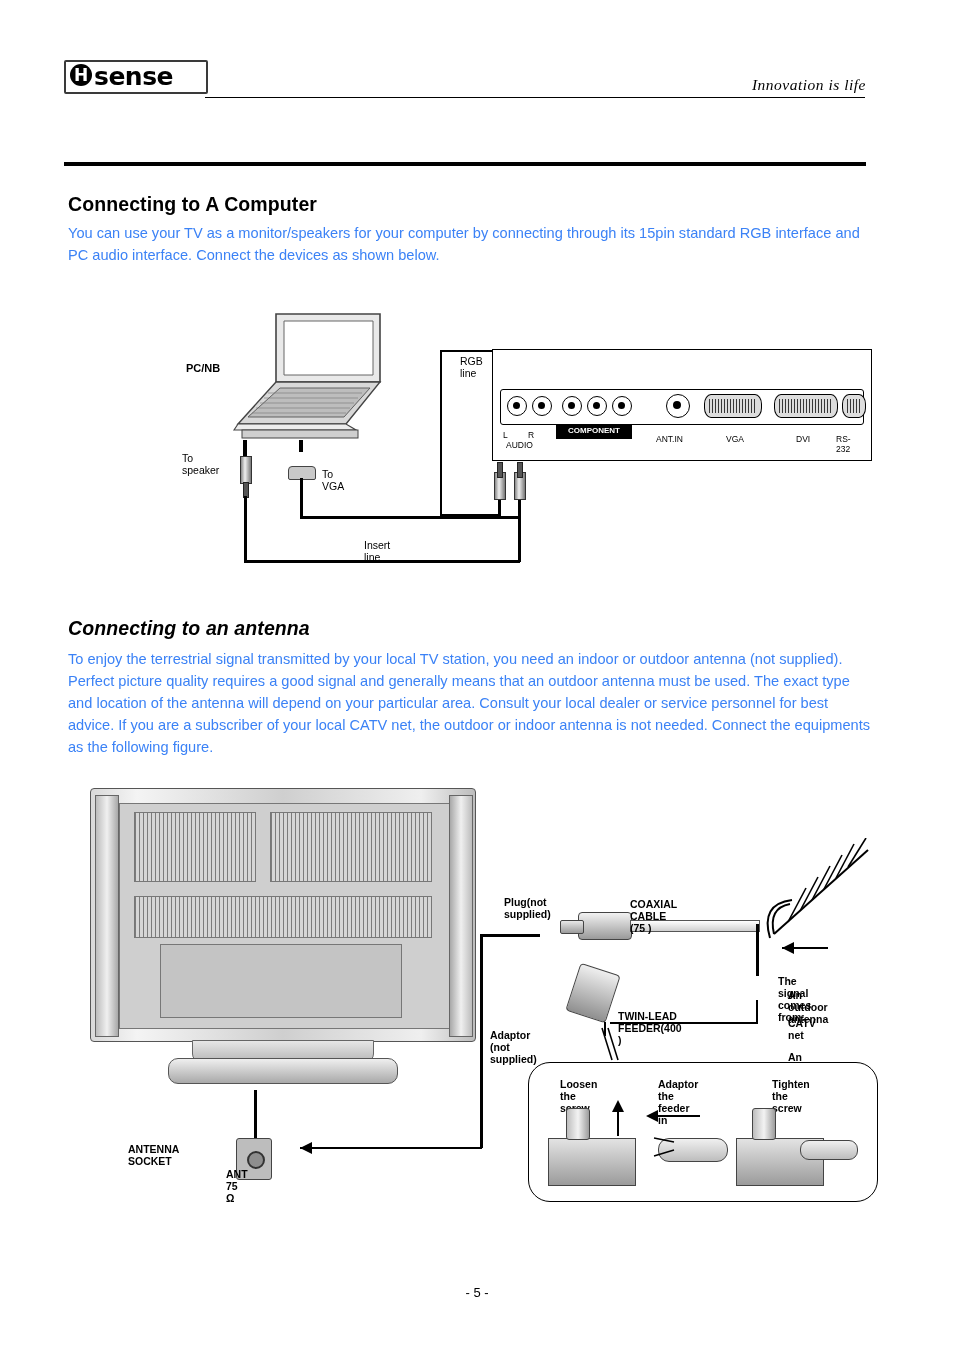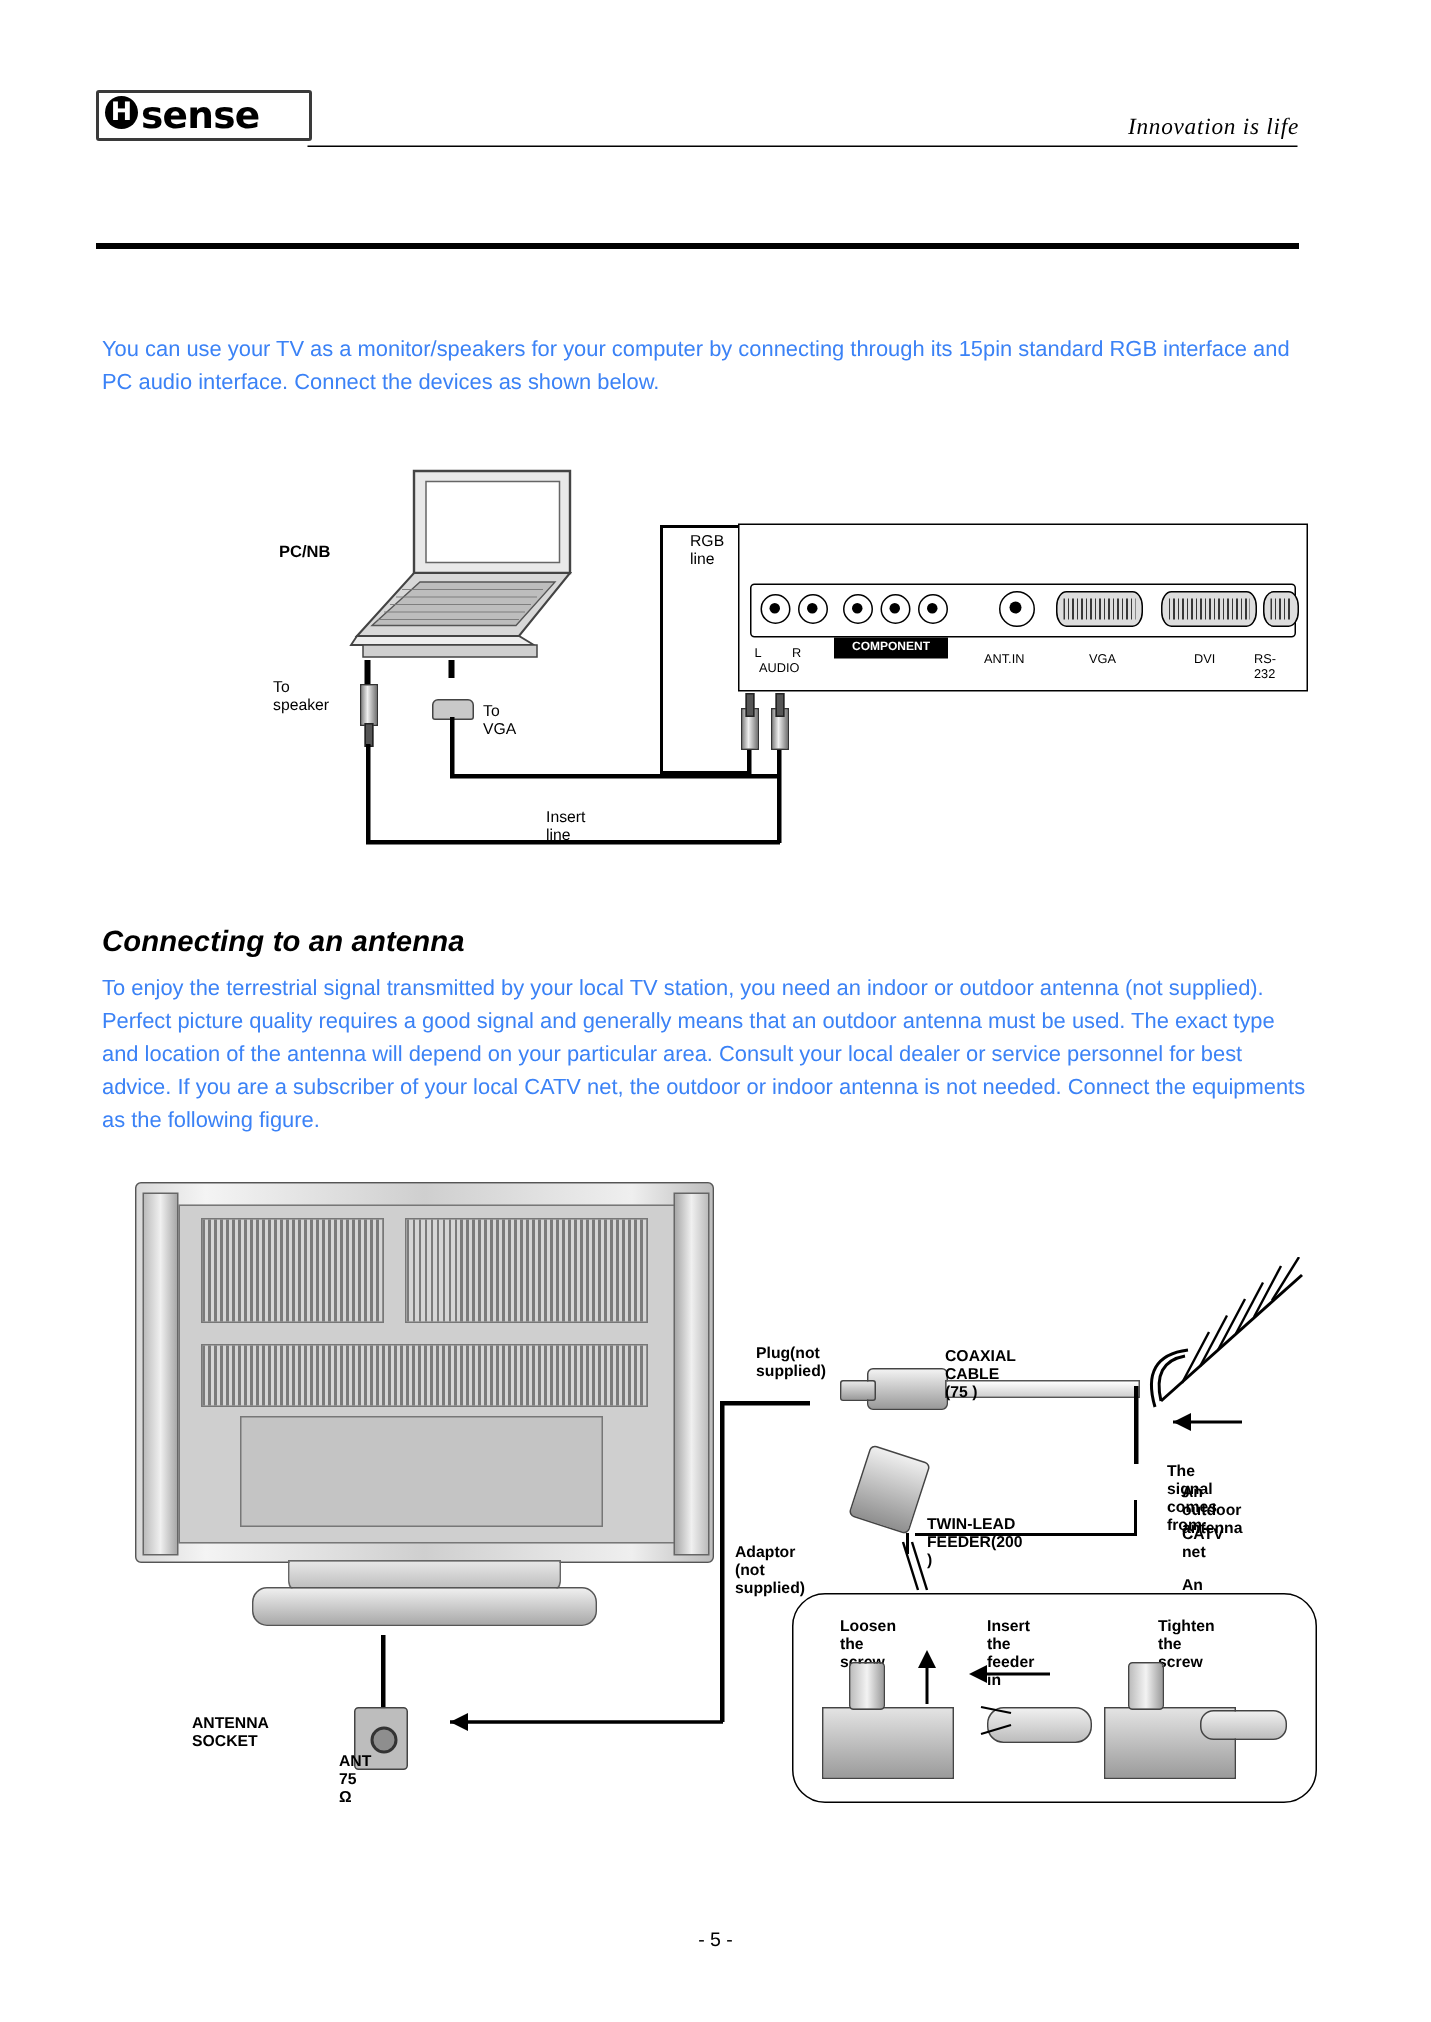--- a/index.html
+++ b/index.html
@@ -205,20 +205,21 @@
   <div class="logo">
     <div class="logo-box"></div>
     <div class="logo-h">H</div>
     <div class="logo-text">sense</div>
   </div>
   <div class="tagline">Innovation  is  life</div>
   <div class="header-rule"></div>
 
   <div class="title-rule"></div>
 
+  <h2 class="sec sec1">Connecting to A  Computer</h2>
   <div class="para para1">You can use your TV as a monitor/speakers for your computer by connecting through its 15pin standard RGB interface  and PC audio interface. Connect the devices as shown below.</div>
 
   <div class="fig">
 
     <div class="pcnb-label">PC/NB</div>
 
     <svg width="180" height="130" style="position:absolute;left:228px;top:312px">
       <polygon points="48,2 152,2 152,70 48,70" fill="#e9e9e9" stroke="#444" stroke-width="1.6"></polygon>
       <polygon points="56,9 145,9 145,63 56,63" fill="#ffffff" stroke="#666" stroke-width="1"></polygon>
       <polygon points="10,112 48,70 152,70 118,112" fill="#d8d8d8" stroke="#444" stroke-width="1.4"></polygon>
@@ -357,32 +358,32 @@
       <polygon points="10,10 22,4 22,16" fill="#000"></polygon>
     </svg>
 
     <div class="lbl-b" style="left:778px;top:975px;">The signal comes from:</div>
     <div class="lbl-b" style="left:788px;top:989px;">An  outdoor antenna</div>
     <div class="lbl-b" style="left:788px;top:1003px;margin-top:48px;">An  indoor antenna</div>
     <div class="lbl-b" style="left:788px;top:1017px;">CATV net</div>
 
     <div class="adaptor"></div>
     <div class="lbl-b" style="left:490px;top:1029px;">Adaptor (not supplied)</div>
-    <div class="lbl-b" style="left:618px;top:1010px;">TWIN-LEAD FEEDER(200    )</div>
+    <div class="lbl-b" style="left:618px;top:1010px;">TWIN-LEAD FEEDER(400    )</div>
     <div class="line" style="left:610px;top:1022px;width:148px;height:2px;"></div>
     <div class="line" style="left:756px;top:1000px;width:2px;height:24px;"></div>
     <div class="line" style="left:604px;top:1022px;width:2px;height:14px;"></div>
     <svg width="40" height="50" style="position:absolute;left:596px;top:1026px">
       <path d="M6,2 L16,34" stroke="#000" stroke-width="1.6" fill="none"></path>
       <path d="M12,2 L22,34" stroke="#000" stroke-width="1.6" fill="none"></path>
     </svg>
 
     <div class="inset"></div>
     <div class="lbl-b" style="left:560px;top:1078px;">Loosen the screw</div>
-    <div class="lbl-b" style="left:658px;top:1078px;">Insert the feeder in</div>
+    <div class="lbl-b" style="left:658px;top:1078px;">Adaptor the feeder in</div>
     <div class="lbl-b" style="left:772px;top:1078px;">Tighten the screw</div>
 
     <div class="screwbox" style="left:548px;top:1138px;"></div>
     <div class="screwtop" style="left:566px;top:1108px;"></div>
     <svg width="26" height="40" style="position:absolute;left:606px;top:1098px">
       <line x1="12" y1="38" x2="12" y2="6" stroke="#000" stroke-width="2"></line>
       <polygon points="12,2 6,14 18,14" fill="#000"></polygon>
     </svg>
 
     <svg width="60" height="20" style="position:absolute;left:644px;top:1106px">

